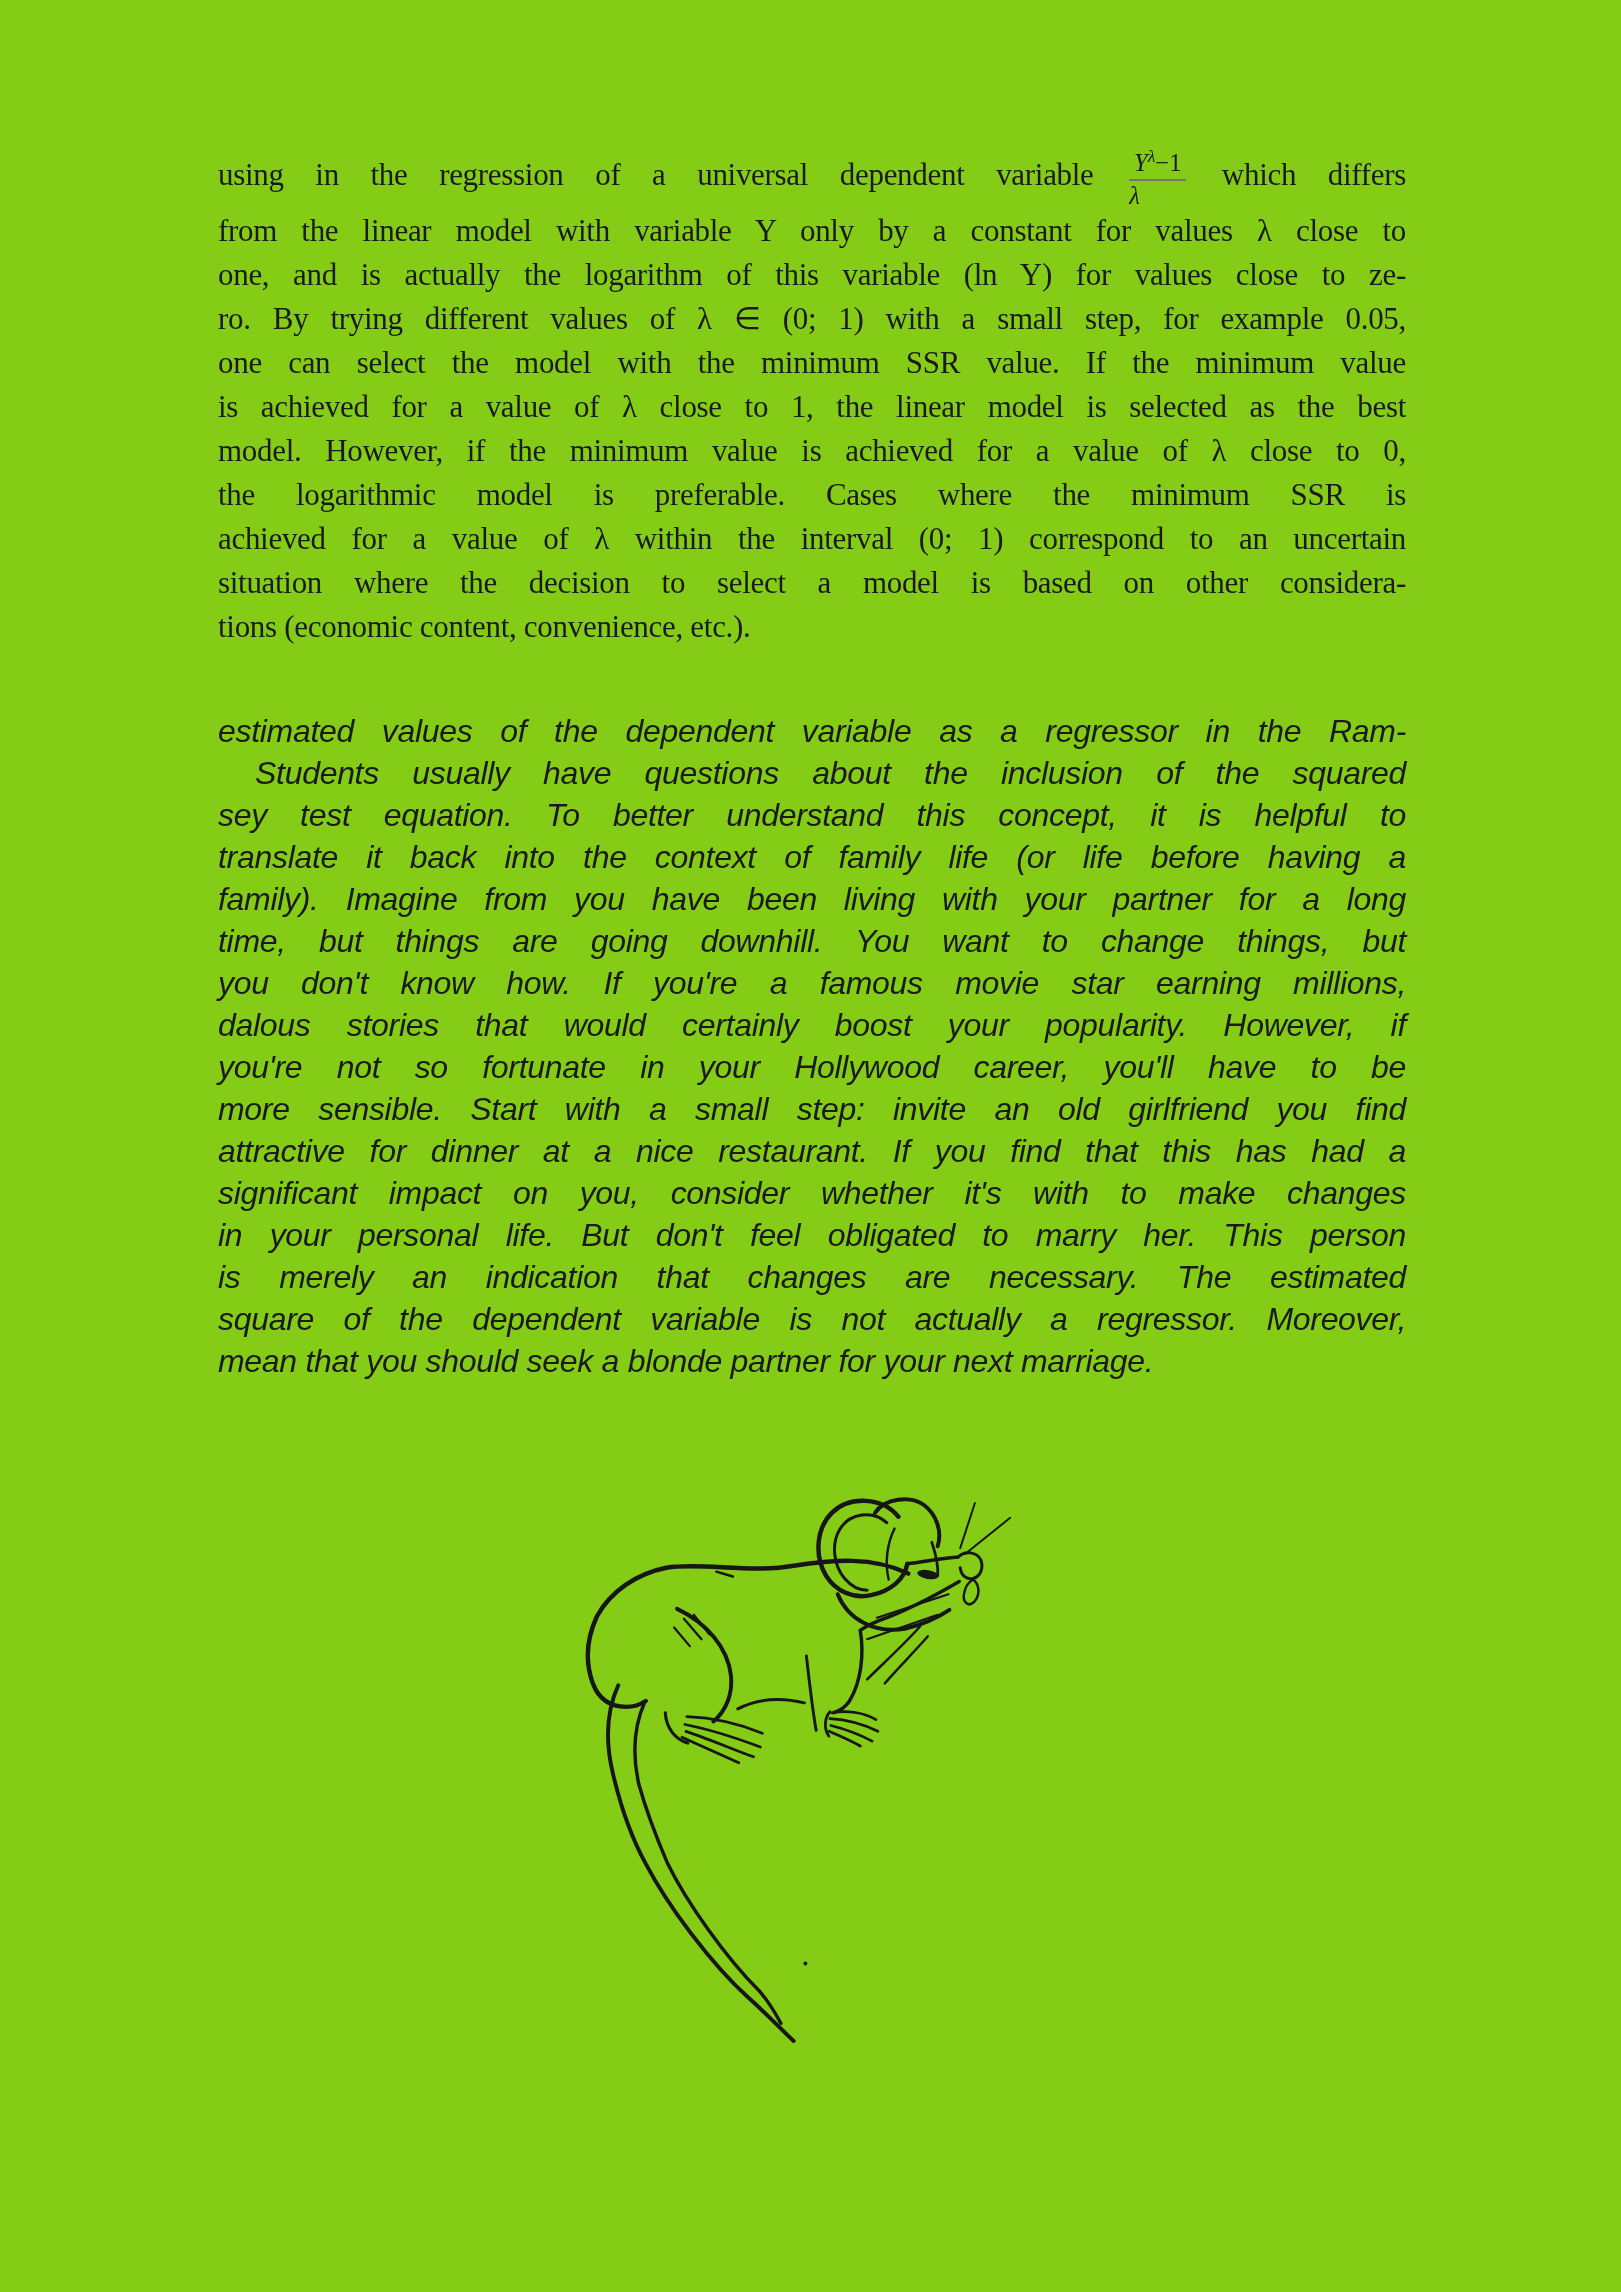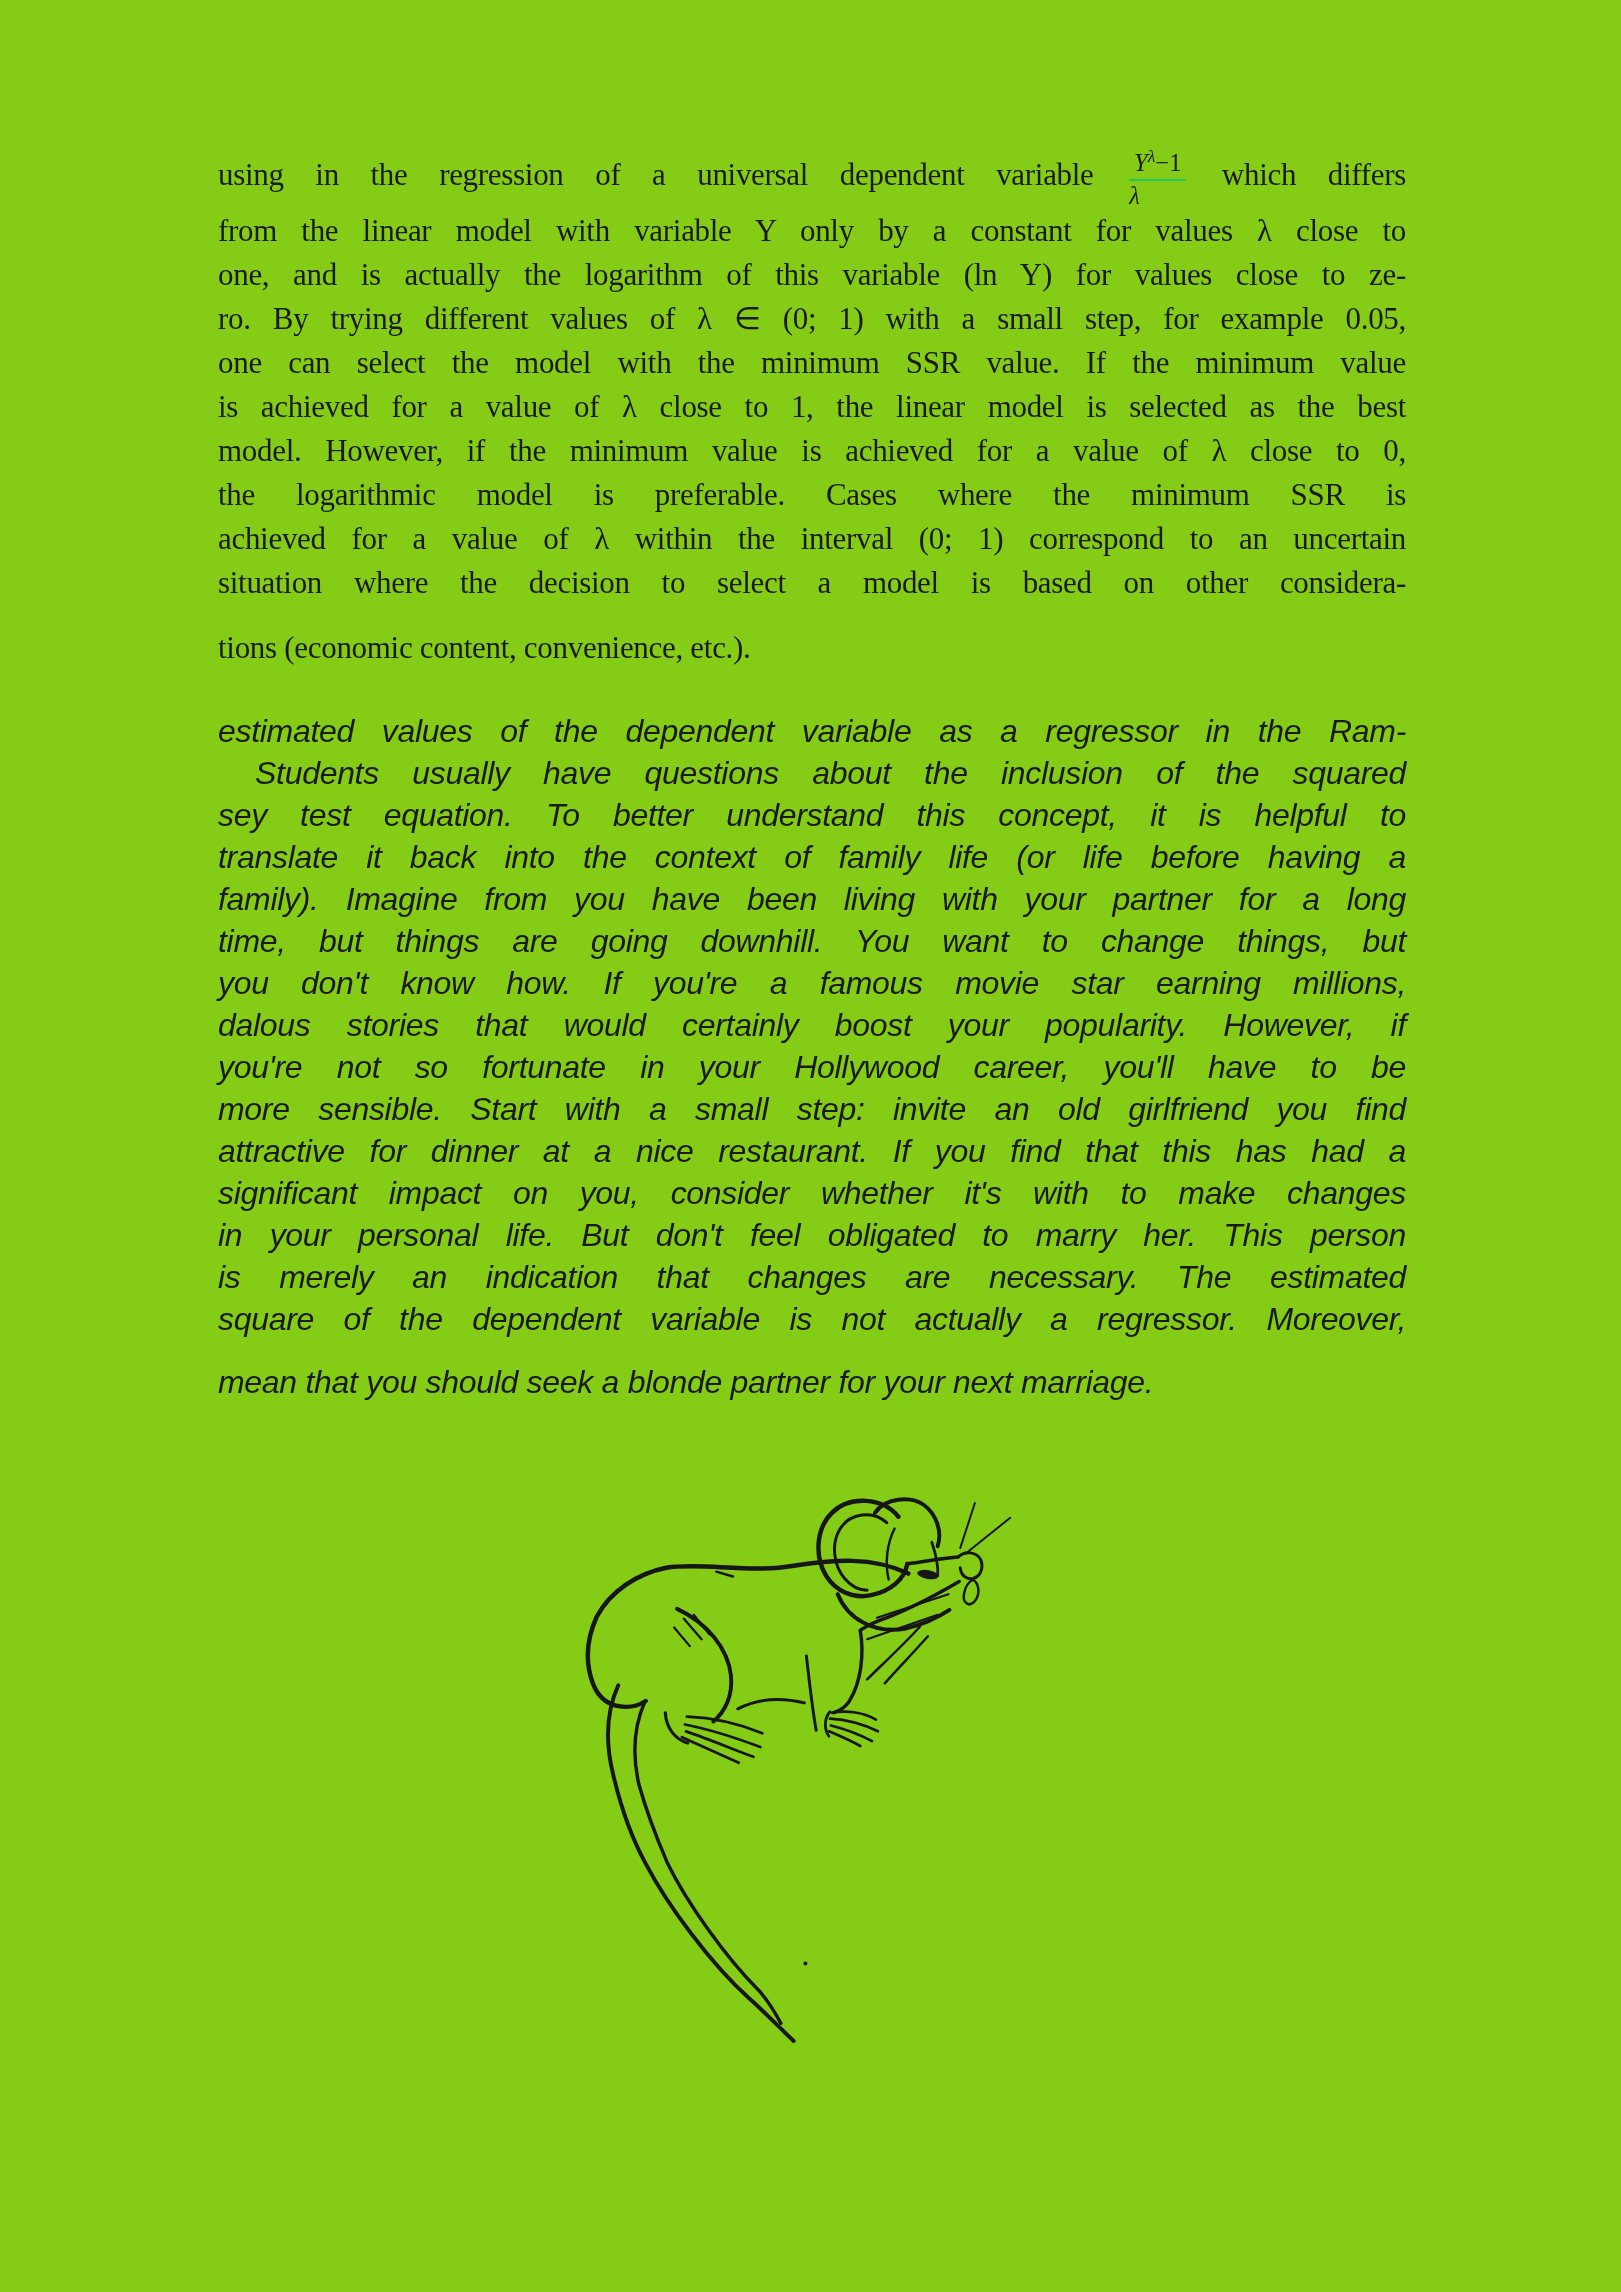--- a/index.html
+++ b/index.html
@@ -21,36 +21,36 @@
     top:710px;
     font-family:"Liberation Sans",sans-serif;
     font-style:italic;
     font-size:32px;line-height:42px;
     letter-spacing:-0.3px;
   }
   .jline{
     text-align:justify;
     text-align-last:justify;
   }
-  .jline.last{text-align-last:left;margin-top:21px;}
+  .jline.last{text-align-last:left;}
   .para2 .jline.indent{text-indent:37px;}
 
   
   .frac{
     display:inline-block;
     vertical-align:middle;
     text-align:center;
     font-size:24.5px;
     line-height:1.08;
     letter-spacing:0;
     margin:0 3.9px;
   }
   .frac .num{
     display:block;
-    border-bottom:2px solid #22c55e;
+    border-bottom:2px solid #737373;
     padding:0 4.9px 2px 4.9px;
     white-space:nowrap;
   }
   .frac .den{display:block;padding-top:2px;}
   .frac i{font-style:italic;}
   .frac sup{font-size:0.72em;font-style:italic;}
 
   .mouse{
     position:absolute;
     left:583px;top:1493px;

